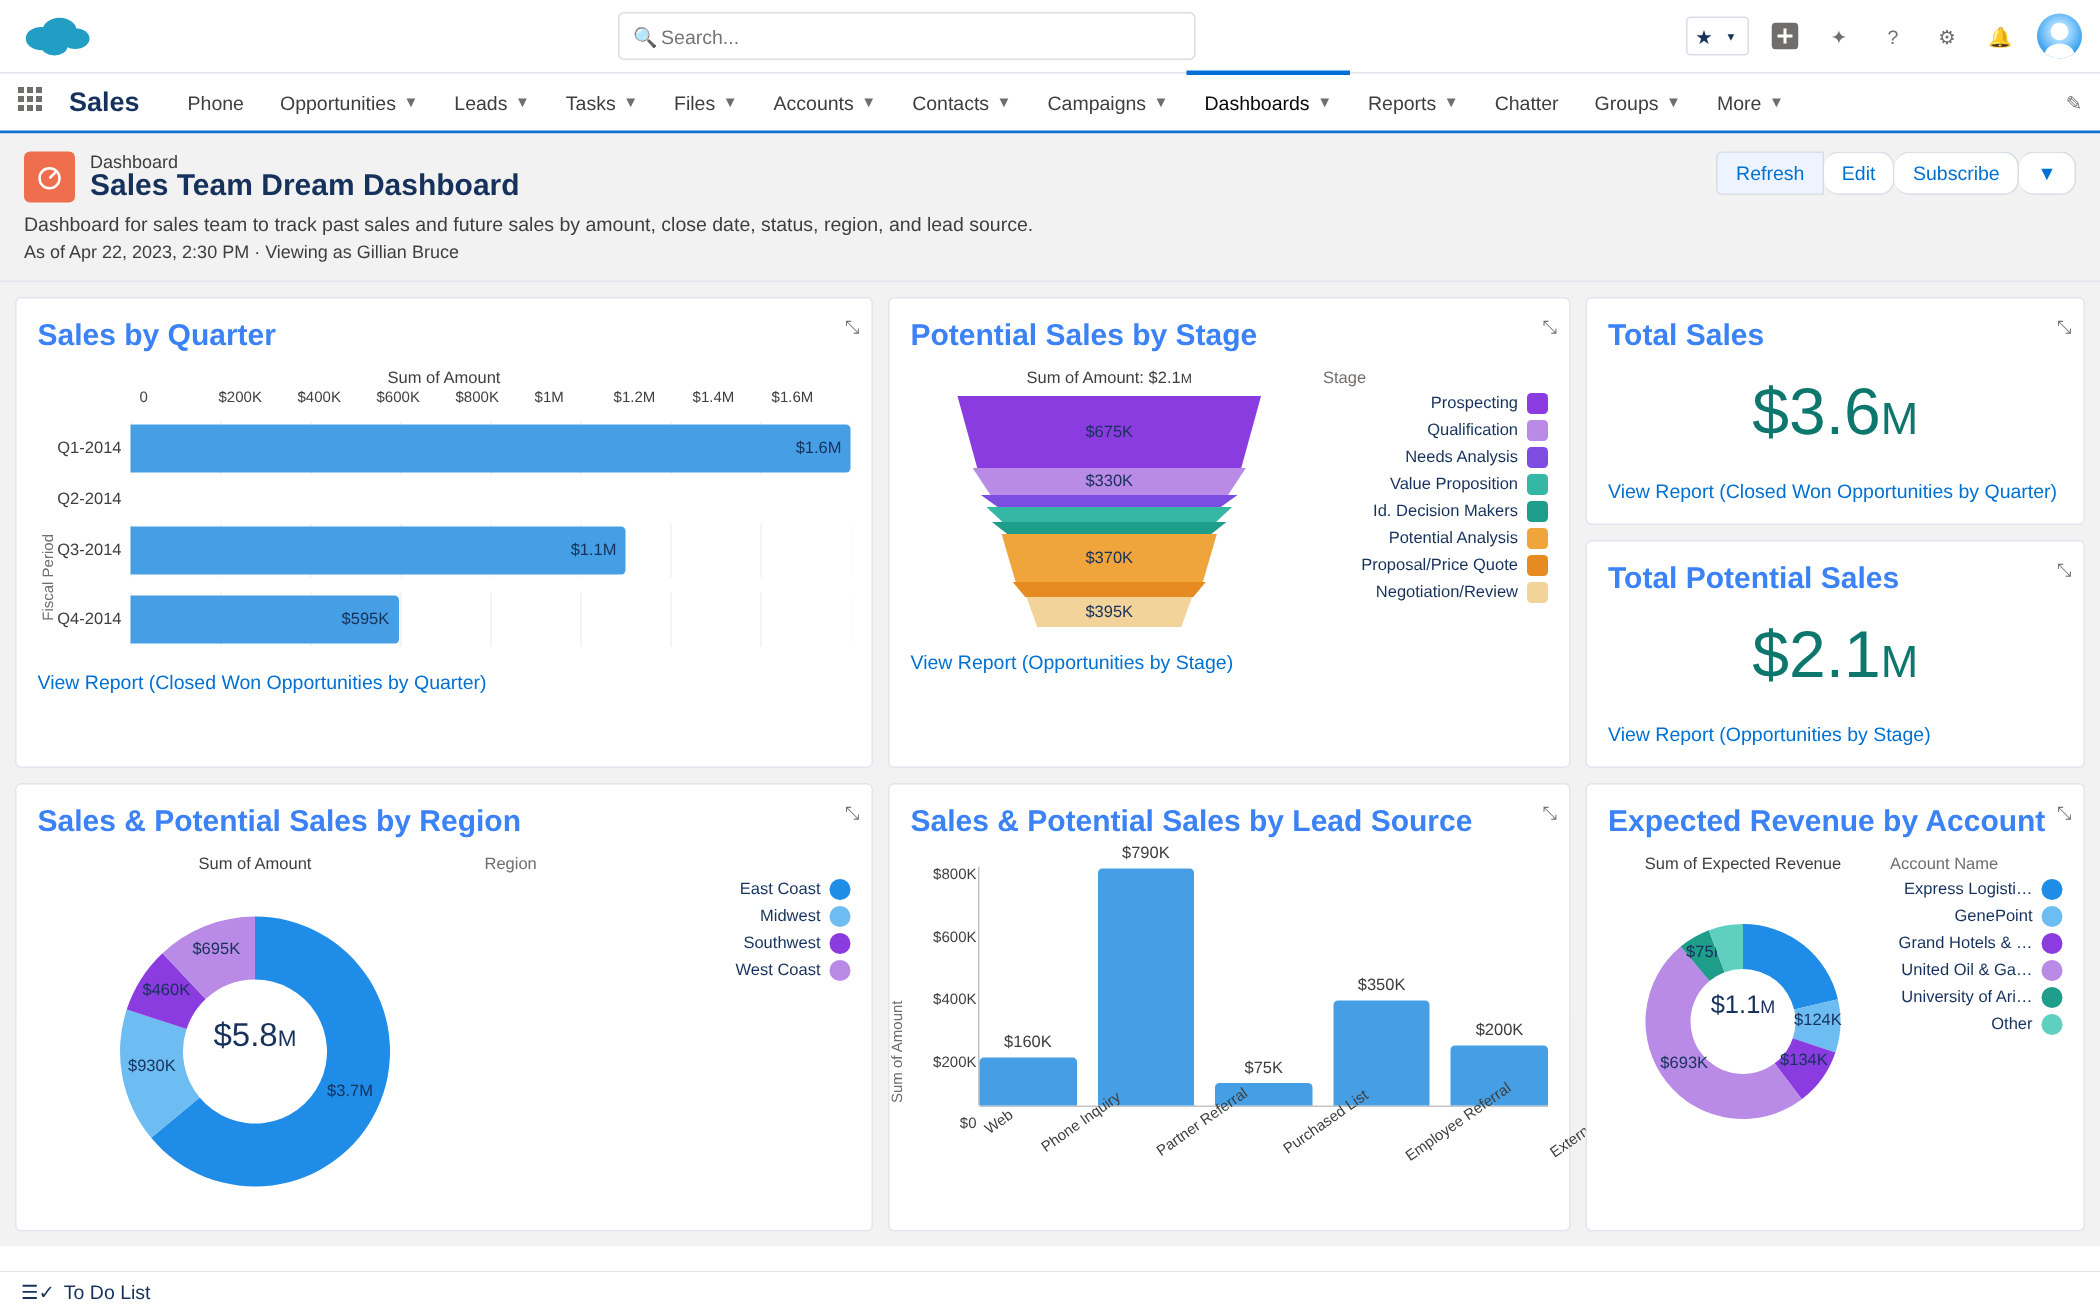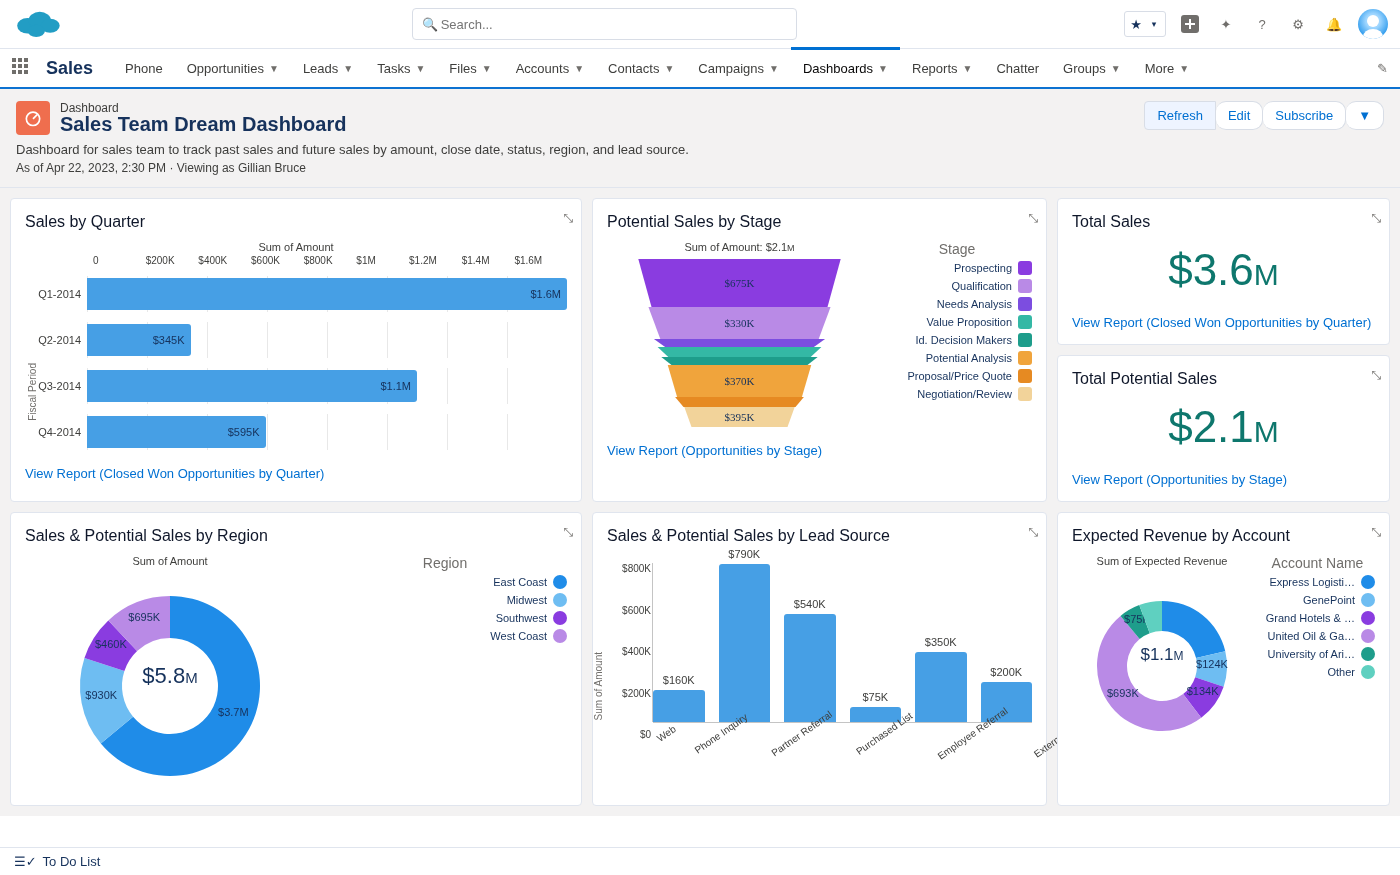--- a/index.html
+++ b/index.html
@@ -44,26 +44,26 @@
   .ph-actions { position:absolute; right:16px; top:12px; display:flex; }
   .btn { border:1px solid #d8dde6; background:#fff; padding:6px 12px; font-size:13px; cursor:pointer; color:#0070d2; }
   .btn:first-child{border-radius:4px 0 0 4px;}
   .btn:last-child{border-radius:0 4px 4px 0;}
   .btn+.btn{border-left:none;border-radius:10px;}
   .btn.selected { background:#eef4ff; }
 
   
   .dash { padding:10px; background:#f3f2f2; display:grid; grid-template-columns: 572px 455px 1fr; gap:10px; }
   .card { background:#fff; border:1px solid #e0e5ee; border-radius:4px; padding:14px; position:relative; }
-  .card-title { font-size:16px; font-weight:400; color:#0f172a; margin-bottom:10px;}
+  .card-title { font-size:20px; font-weight:700; color:#3b82f6; margin-bottom:10px;}
   .expand-icon{position:absolute;top:12px;right:12px;cursor:pointer;color:#706e6b;font-size:12px;letter-spacing:-4px;}
   .report-link{ color:#0070d2; font-size:13px; cursor:pointer; }
   .metric { font-size:44px; font-weight:400; color:#0e776d; text-align:center; margin:14px 0 20px;}
   .col3 { display:flex; flex-direction:column; gap:10px;}
-  .legend-title{font-size:14px;color:#706e6b;text-align:center;margin-bottom:4px;}
+  .legend-title{font-size:11px;color:#706e6b;text-align:left;margin-bottom:4px;}
   .legend{font-size:11px;}
   .legend-row{display:flex;align-items:center;justify-content:flex-end;gap:6px;margin-bottom:4px;}
   .swatch{width:14px;height:14px;border-radius:3px;flex-shrink:0;}
 
   
   .hbar-chart{margin-top:4px;}
   .hbar-sub{font-size:11px;text-align:center;color:#3e3e3c;margin-bottom:2px;}
   .hbar-axis{display:flex;margin-left:68px;font-size:10px;color:#3e3e3c;}
   .hbar-tick{flex:1;text-align:left;}
   .hbar-row{display:flex;align-items:center;margin:10px 0;}
@@ -71,21 +71,21 @@
   .hbar-track{flex:1;position:relative;height:36px;background:linear-gradient(to right,#e8e8e8 1px,transparent 1px);background-size:12.5% 100%;}
   .hbar-fill{position:absolute;left:0;top:2px;bottom:2px;background:#469fe5;border-radius:0 3px 3px 0;display:flex;align-items:center;justify-content:flex-end;padding-right:6px;color:#16325c;font-size:11px;}
   .yaxis-title{writing-mode:vertical-rl;transform:rotate(180deg);font-size:10px;color:#706e6b;position:absolute;left:2px;top:50%;}
 
   
   .funnel-wrap{display:flex;gap:10px;}
   .funnel-col{flex:1;}
   .funnel-sub{font-size:11px;text-align:center;margin-bottom:6px;color:#3e3e3c;}
   .funnel{display:flex;flex-direction:column;align-items:center;}
   .fseg{display:flex;align-items:center;justify-content:center;font-size:11px;color:#16325c;}
-  .fseg-label{pointer-events:none;font-family:Liberation Serif, serif;}
+  .fseg-label{pointer-events:none;}
 
   
   .vbar{display:flex;align-items:flex-end;height:160px;gap:14px;margin-left:46px;border-bottom:1px solid #c4c4c4;position:relative;}
   .vbar:before{content:"";position:absolute;left:-1px;top:0;bottom:0;width:1px;background:#c4c4c4;}
   .vbar-col{flex:1;display:flex;flex-direction:column;align-items:center;}
   .vbar-fill{width:100%;background:#469fe5;border-radius:3px 3px 0 0;position:relative;}
   .vbar-val{position:absolute;top:-16px;left:50%;transform:translateX(-50%);font-size:11px;color:#3e3e3c;white-space:nowrap;}
   .vbar-xlabels{display:flex;margin-left:46px;gap:14px;margin-top:6px;}
   .vbar-xl{flex:1;text-align:center;font-size:10px;color:#3e3e3c;transform:rotate(-35deg);transform-origin:top center;white-space:nowrap;}
   .vbar-ylabels{position:absolute;left:0;top:0;bottom:0;width:44px;display:flex;flex-direction:column;justify-content:space-between;font-size:10px;color:#3e3e3c;text-align:right;}
@@ -256,25 +256,20 @@
       <div class="hbar-row">
             <div class="hbar-label">Q1-2014</div>
             <div class="hbar-track">
               <div class="hbar-fill" style="width:100%">
                 <span>$1.6M</span>
               </div>
             </div>
           </div>
           <div class="hbar-row">
             <div class="hbar-label">Q2-2014</div>
-            <div class="hbar-track">
-              <div class="hbar-fill" style="width:21.5625%">
-                <span>$345K</span>
-              </div>
-            </div>
           </div>
           <div class="hbar-row">
             <div class="hbar-label">Q3-2014</div>
             <div class="hbar-track">
               <div class="hbar-fill" style="width:68.75%">
                 <span>$1.1M</span>
               </div>
             </div>
           </div>
           <div class="hbar-row">
@@ -293,21 +288,21 @@
   <div class="card">
     <span class="expand-icon">⤡</span>
     <div class="card-title">Potential Sales by Stage</div>
     <div class="funnel-wrap">
       <div class="funnel-col">
         <div class="funnel-sub"><span>Sum of Amount: $2.1</span><span style="font-size:9px">M</span></div>
         <div class="funnel" id="funnel">
             <div class="fseg" style="background: rgb(138, 60, 224); height: 48px; width: 220px; clip-path: polygon(4% 0px, 96% 0px, 90% 100%, 10% 100%);">
               <span class="fseg-label">$675K</span>
             </div>
-            <div class="fseg" style="background: rgb(185, 138, 230); height: 32px; width: 198px; clip-path: polygon(4% 0px, 96% 0px, 90% 100%, 10% 100%);">
+            <div class="fseg" style="background: rgb(185, 138, 230); height: 18px; width: 198px; clip-path: polygon(4% 0px, 96% 0px, 90% 100%, 10% 100%);">
               <span class="fseg-label">$330K</span>
             </div>
             <div class="fseg" style="background: rgb(124, 77, 224); height: 8px; width: 186px; clip-path: polygon(4% 0px, 96% 0px, 90% 100%, 10% 100%);"></div>
             <div class="fseg" style="background: rgb(52, 184, 165); height: 10px; width: 178px; clip-path: polygon(4% 0px, 96% 0px, 90% 100%, 10% 100%);"></div>
             <div class="fseg" style="background: rgb(30, 157, 139); height: 8px; width: 170px; clip-path: polygon(4% 0px, 96% 0px, 90% 100%, 10% 100%);"></div>
             <div class="fseg" style="background: rgb(240, 164, 60); height: 32px; width: 156px; clip-path: polygon(4% 0px, 96% 0px, 90% 100%, 10% 100%);">
               <span class="fseg-label">$370K</span>
             </div>
             <div class="fseg" style="background: rgb(230, 138, 34); height: 10px; width: 140px; clip-path: polygon(4% 0px, 96% 0px, 90% 100%, 10% 100%);"></div>
             <div class="fseg" style="background: rgb(242, 211, 154); height: 20px; width: 120px; clip-path: polygon(4% 0px, 96% 0px, 90% 100%, 10% 100%);">
@@ -427,25 +422,20 @@
         </div>
       <div class="vbar" id="ls-bars">
           <div class="vbar-col">
             <div class="vbar-fill" style="height:32px">
               <span class="vbar-val">$160K</span>
             </div>
           </div>
           <div class="vbar-col">
             <div class="vbar-fill" style="height:158px">
               <span class="vbar-val">$790K</span>
-            </div>
-          </div>
-          <div class="vbar-col">
-            <div class="vbar-fill" style="height:108px">
-              <span class="vbar-val">$540K</span>
             </div>
           </div>
           <div class="vbar-col">
             <div class="vbar-fill" style="height:15px">
               <span class="vbar-val">$75K</span>
             </div>
           </div>
           <div class="vbar-col">
             <div class="vbar-fill" style="height:70px">
               <span class="vbar-val">$350K</span>

